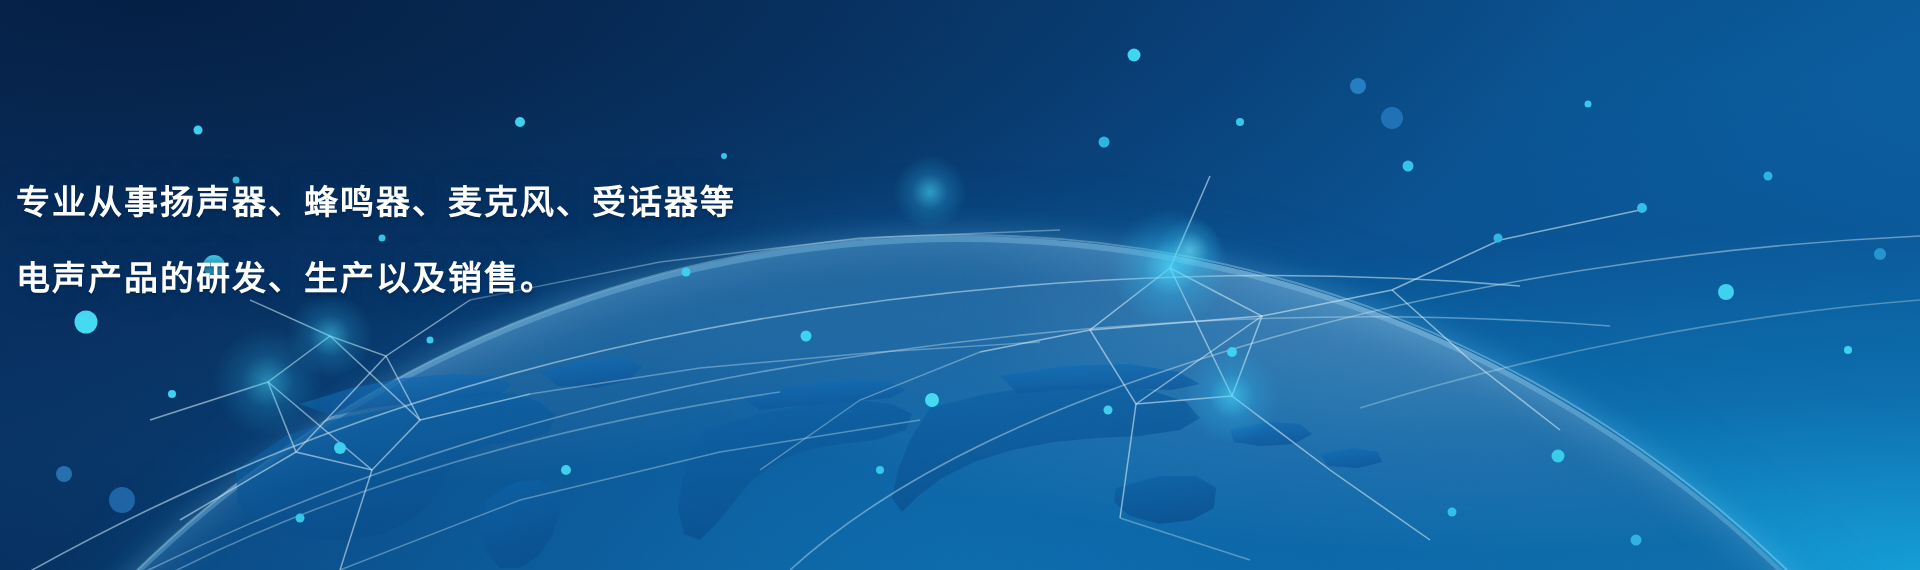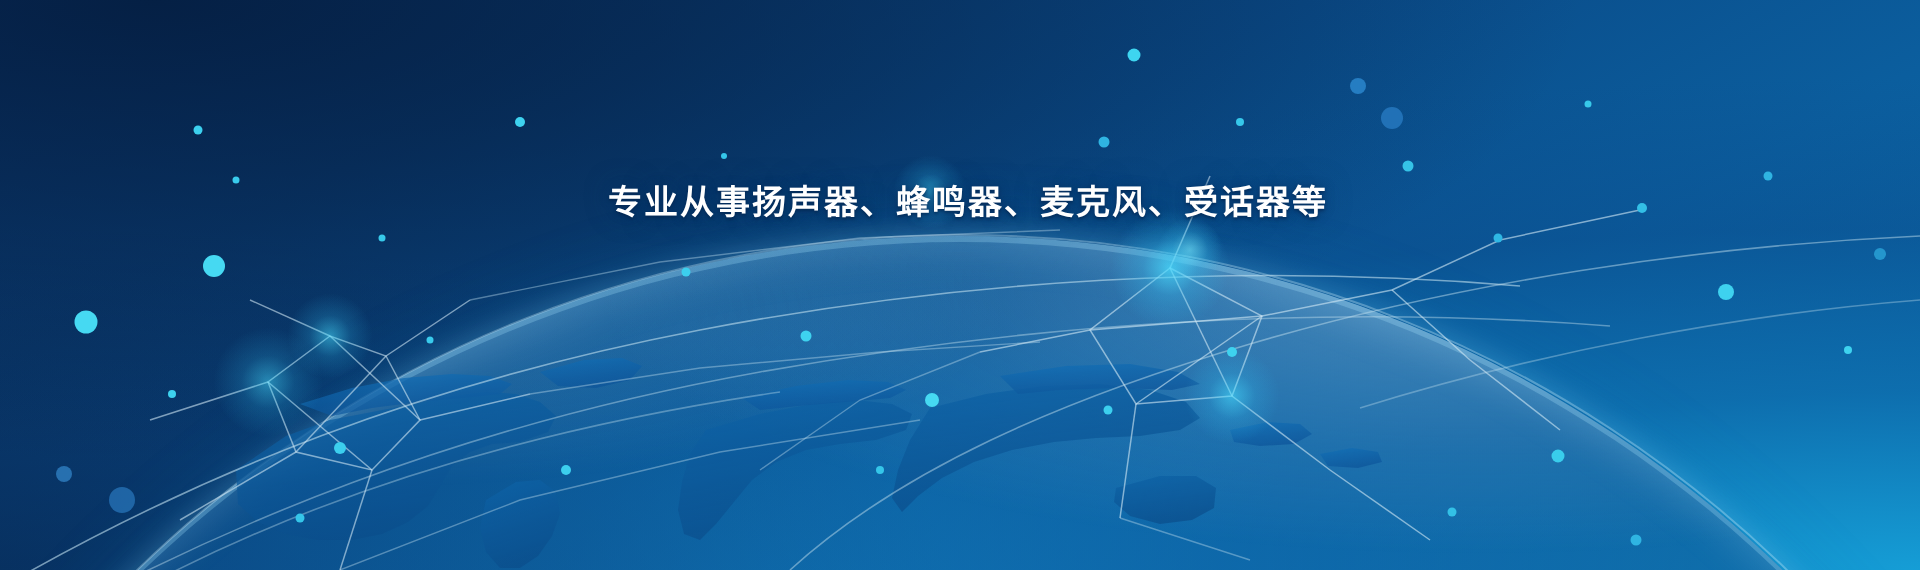--- a/index.html
+++ b/index.html
@@ -116,21 +116,20 @@
     transform: translate(-50%, -50%);
     pointer-events: none;
   }
 
   
   .headline {
     position: absolute;
     left: 16px;
     right: 0;
     top: 164px;
-    text-align: center;
     z-index: 40;
   }
   .headline .line {
     display: block;
     color: #ffffff;
     font-weight: 700;
     font-size: 34px;
     letter-spacing: 2px;
     line-height: 76px;
     text-shadow:
@@ -284,15 +283,16 @@
     <span class="dot" style="left:932px;top:400px;width:14px;height:14px;background:#46d9f2;"></span>
     <span class="dot" style="left:1108px;top:410px;width:9px;height:9px;background:#3ccfee;"></span>
     <span class="dot" style="left:1232px;top:352px;width:10px;height:10px;background:#3ed2ef;"></span>
     <span class="dot" style="left:880px;top:470px;width:8px;height:8px;background:#35c6e9;"></span>
     <span class="dot" style="left:430px;top:340px;width:7px;height:7px;background:#39cbec;"></span>
     <span class="dot" style="left:566px;top:470px;width:10px;height:10px;background:#3ccfee;"></span>
   </div>
 
   <div class="headline">
     <span class="line">专业从事扬声器、蜂鸣器、麦克风、受话器等</span>
+    <span class="line">电声产品的研发、生产以及销售。</span>
   </div>
 
 </div>
 
 </body></html>

